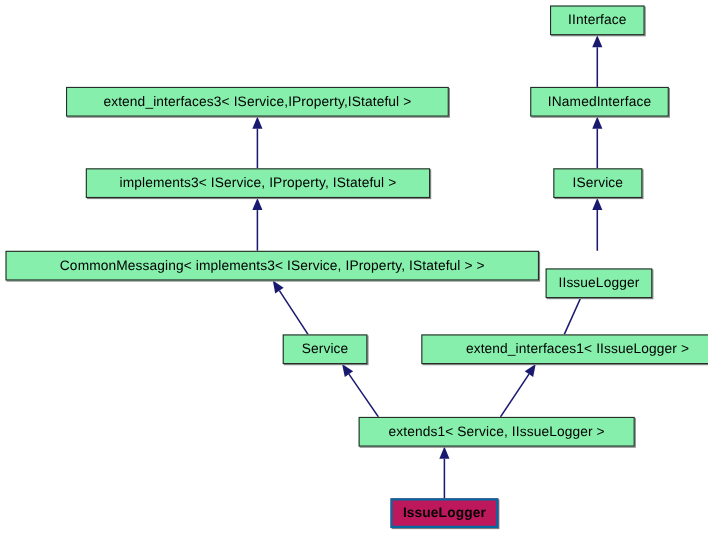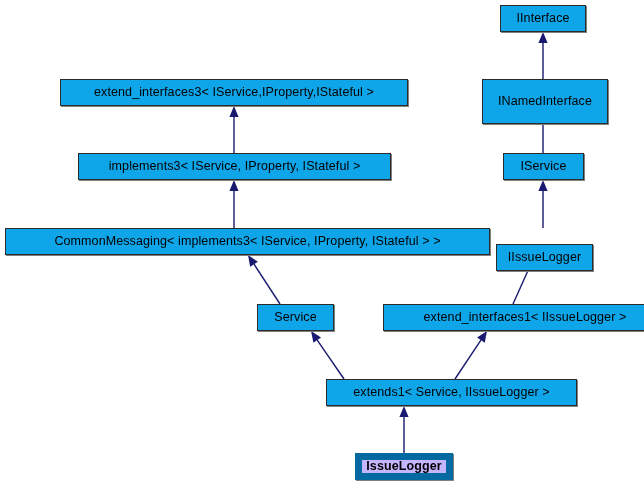--- a/index.html
+++ b/index.html
@@ -23,36 +23,36 @@
     width: 644px;
     height: 485px;
     pointer-events: none;
   }
   .node {
     position: absolute;
     box-sizing: border-box;
     display: flex;
     align-items: center;
     justify-content: center;
-    background: #0ea5e9;
+    background: #86efac;
     border: 1px solid #2b2b2b;
     box-shadow: 1px 1px 0 0 #808080;
     white-space: nowrap;
     z-index: 2;
   }
   .node-label {
     font-size: 12.5px;
     line-height: 1;
     color: #000000;
     letter-spacing: 0.1px;
     padding: 0 7px;
   }
   .node.highlighted {
-    background: #c4b5fd;
-    border: 7px solid #0369a1;
+    background: #be185d;
+    border: 2px solid #0369a1;
   }
   .node.highlighted .node-label {
     font-weight: bold;
   }
 </style>
 </head>
 <body>
 
 <div id="diagram-root">
 
@@ -99,21 +99,21 @@
       </g>
     </svg>
 
   <div id="node-layer">
       <div class="node" style="left: 500px; top: 5px; width: 86px; height: 27px;">
         <span class="node-label">IInterface</span>
       </div>
       <div class="node" style="left: 60px; top: 79px; width: 348px; height: 27px;">
         <span class="node-label">extend_interfaces3&lt; IService,IProperty,IStateful &gt;</span>
       </div>
-      <div class="node" style="left: 482px; top: 79px; width: 126px; height: 45px;">
+      <div class="node" style="left: 482px; top: 79px; width: 126px; height: 27px;">
         <span class="node-label">INamedInterface</span>
       </div>
       <div class="node" style="left: 78px; top: 153px; width: 313px; height: 27px;">
         <span class="node-label">implements3&lt; IService, IProperty, IStateful &gt;</span>
       </div>
       <div class="node" style="left: 503px; top: 153px; width: 81px; height: 27px; text-align: center;">
         <span class="node-label">IService</span>
       </div>
       <div class="node" style="left: 5px; top: 228px; width: 485px; height: 27px;">
         <span class="node-label">CommonMessaging&lt; implements3&lt; IService, IProperty, IStateful &gt; &gt;</span>

